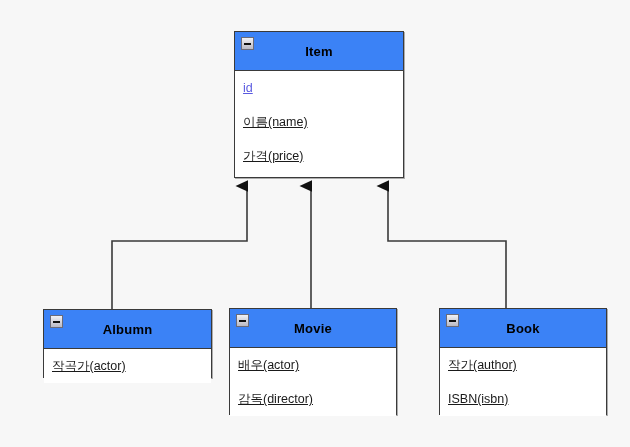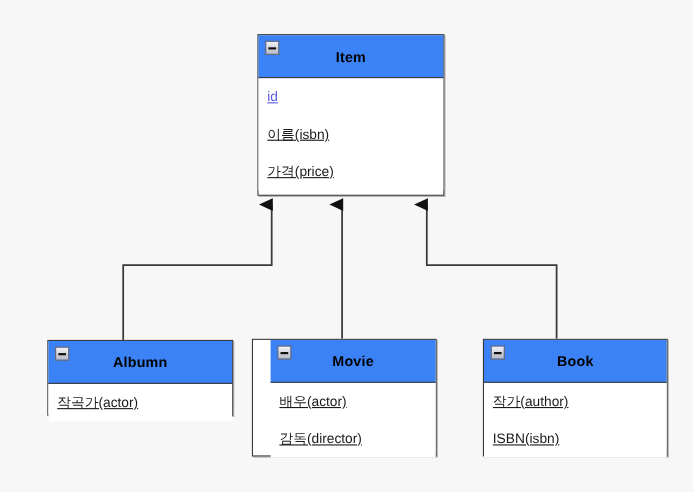--- a/index.html
+++ b/index.html
@@ -110,36 +110,36 @@
     <path d="M 506 308 L 506 241 L 388 241 L 388 186" fill="none" stroke="#3a3a3a" stroke-width="1.6" marker-end="url(#gen-arrow)"></path>
   </svg>
 
   <div class="uml-class" style="left:234px; top:31px; width:170px; height:147px;">
     <div class="uml-header">
       <span class="collapse-icon"></span>
       <span class="uml-title">Item</span>
     </div>
     <div class="uml-attrs">
       <div class="uml-attr accent">id</div>
-      <div class="uml-attr">이름(isbn)</div>
+      <div class="uml-attr">이름(name)</div>
       <div class="uml-attr">가격(price)</div>
     </div>
   </div>
 
   <div class="uml-class" style="left:27px; top:309px; width:169px; height:69px;margin-left:16px;">
     <div class="uml-header">
       <span class="collapse-icon"></span>
       <span class="uml-title">Albumn</span>
     </div>
     <div class="uml-attrs">
       <div class="uml-attr">작곡가(actor)</div>
     </div>
   </div>
 
-  <div class="uml-class" style="left:229px; top:308px; width:168px; height:107px;padding-left:16px;">
+  <div class="uml-class" style="left:229px; top:308px; width:168px; height:107px;">
     <div class="uml-header">
       <span class="collapse-icon"></span>
       <span class="uml-title">Movie</span>
     </div>
     <div class="uml-attrs">
       <div class="uml-attr">배우(actor)</div>
       <div class="uml-attr">감독(director)</div>
     </div>
   </div>
 

